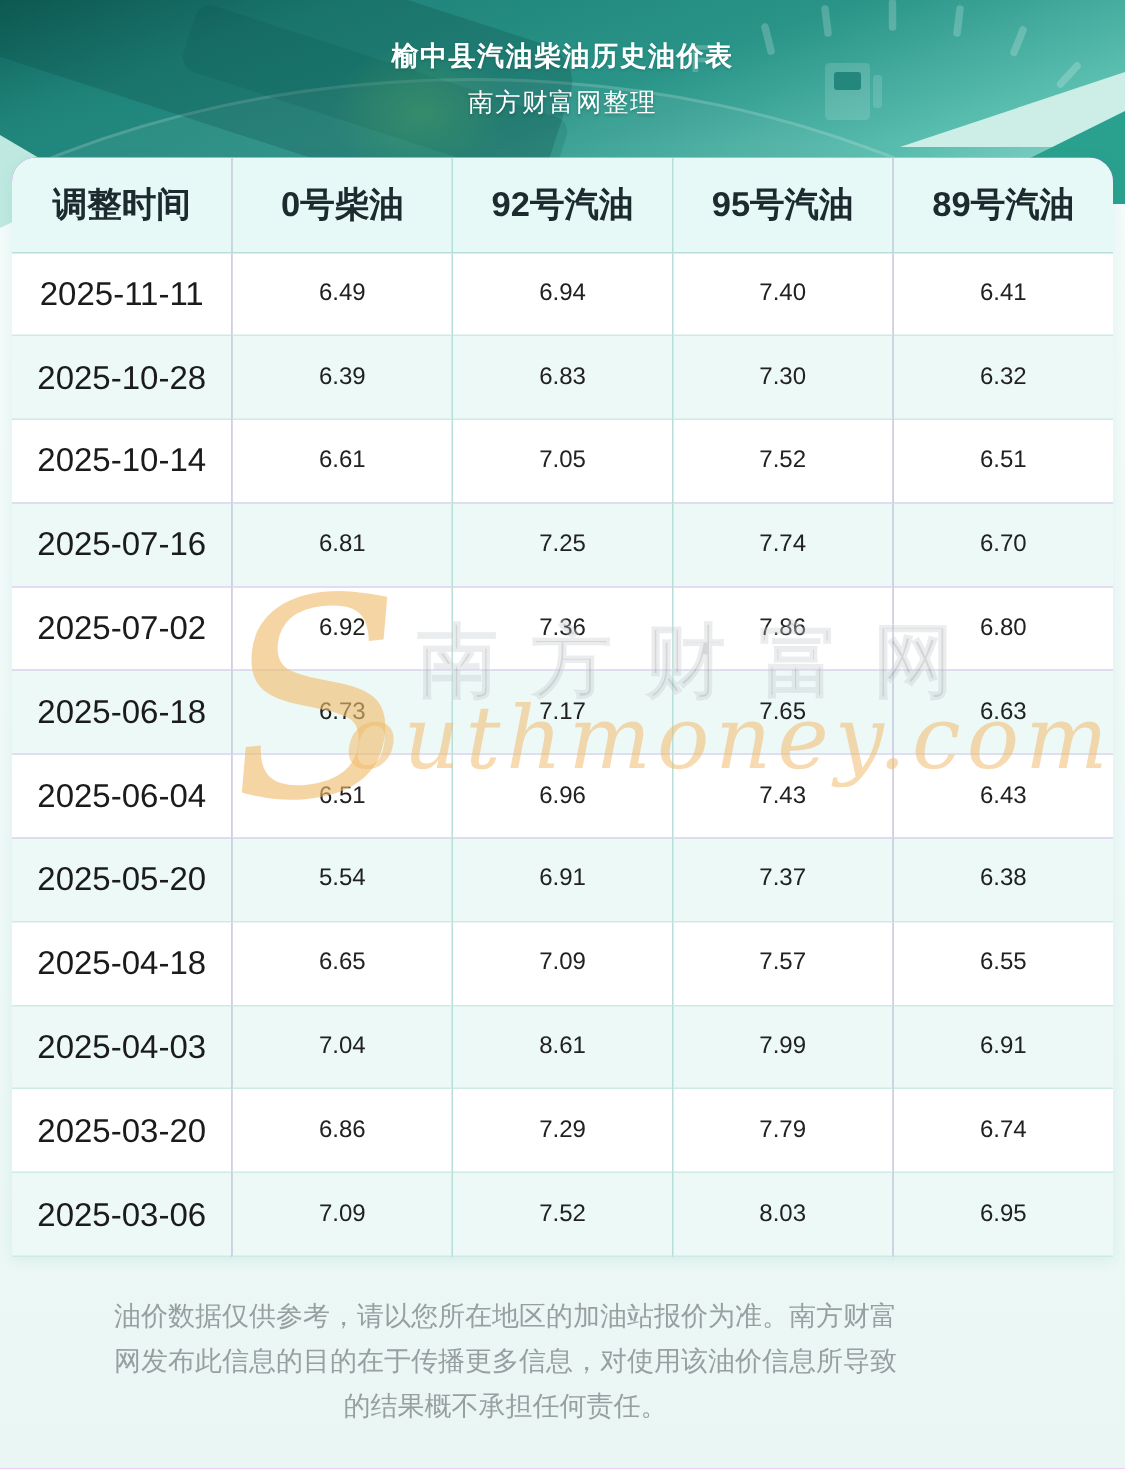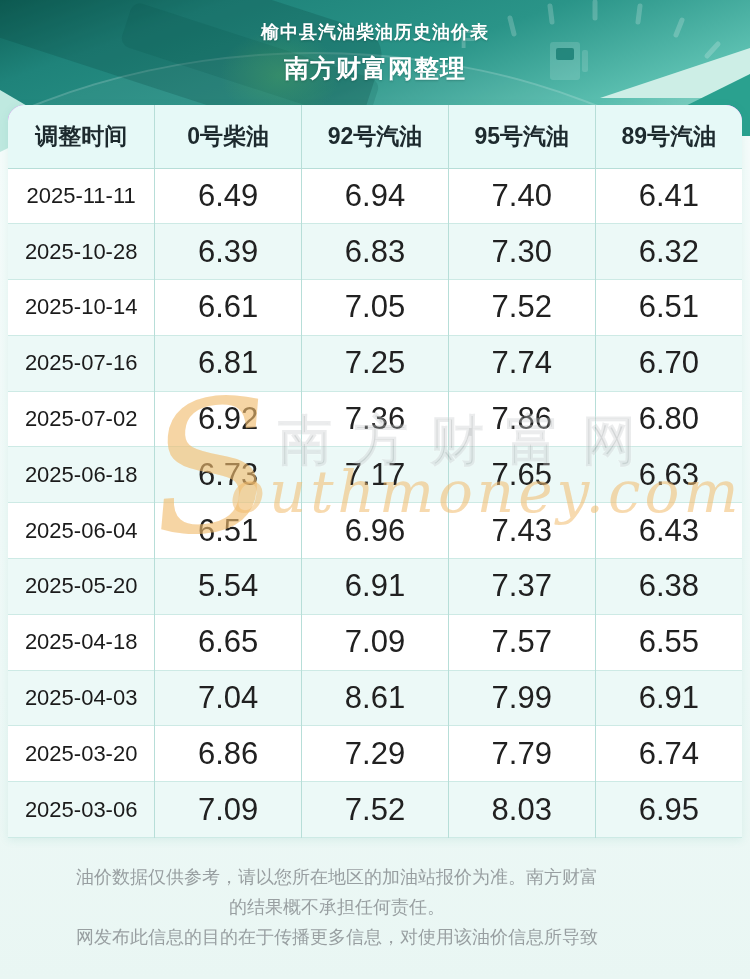--- a/index.html
+++ b/index.html
@@ -36,21 +36,21 @@
     position:absolute;left:220px;top:30px;width:120px;height:90px;border-radius:50%;
     background:radial-gradient(closest-side,rgba(86,175,96,0.35),rgba(86,175,96,0));
   }
   .gauge-svg{position:absolute;right:0;top:0;}
   .banner-titles{
     position:absolute;left:0;top:0;width:100%;height:100%;
     display:flex;flex-direction:column;align-items:center;justify-content:center;gap:8px;
     color:#fff;text-shadow:0 1px 2px rgba(0,40,36,0.25);
   }
   .banner-title{font-size:18px;font-weight:600;letter-spacing:1px;}
-  .banner-subtitle{font-size:25px;font-weight:700;letter-spacing:1px;}
+  .banner-subtitle{font-size:17px;font-weight:400;letter-spacing:1px;}
 
   
   .deco{position:absolute;z-index:2;}
   .deco-right-mint{right:0;top:48px;width:150px;height:50px;background:#cdeee6;
     clip-path:polygon(100% 0,0 100%,100% 100%);}
   .deco-right-teal{right:0;top:74px;width:125px;height:62px;background:#2aa18f;
     clip-path:polygon(0 100%,100% 0,100% 100%);}
   .deco-left-mint{left:0;top:90px;width:58px;height:62px;background:#bfe9e0;
     clip-path:polygon(0 0,100% 55%,0 100%);}
 
@@ -61,21 +61,21 @@
     box-shadow:0 2px 10px rgba(31,143,130,0.10);
   }
   table{width:100%;border-collapse:collapse;table-layout:fixed;}
   th,td{text-align:center;vertical-align:middle;
     border-right:1px solid var(--line);}
   th:last-child,td:last-child{border-right:none;}
   thead tr{height:63px;background:var(--head-bg);}
   thead th{font-size:23px;font-weight:600;color:var(--ink);border-bottom:1px solid var(--line);}
   tbody tr{height:55.8px;background:#ffffff;border-bottom:1px solid var(--line-soft);}
   tbody tr:nth-child(even){background:var(--stripe);}
-  tbody td{font-size:31px;color:#212121;}
+  tbody td{font-size:16px;color:#212121;}
   tbody td:first-child{font-size:22px;color:#1b1b1b;}
 
   
   .watermark{position:absolute;left:0;top:0;width:750px;height:979px;z-index:6;pointer-events:none;}
   .wm-s{
     position:absolute;left:150px;top:378px;font-family:"DejaVu Serif","Liberation Serif",serif;
     font-style:italic;font-size:180px;line-height:1;color:var(--wm-orange);opacity:0.62;
     transform:rotate(-6deg);
   }
   .wm-cn{
@@ -230,15 +230,15 @@
 </div>
 
 <div class="watermark">
   <span class="wm-s">S</span>
   <span class="wm-cn">南方财富网</span>
   <span class="wm-en">outhmoney.com</span>
 </div>
 
 <div class="footer">
   <div>油价数据仅供参考，请以您所在地区的加油站报价为准。南方财富</div>
+  <div>网发布此信息的目的在于传播更多信息，对使用该油价信息所导致</div>
   <div>的结果概不承担任何责任。</div>
-  <div>网发布此信息的目的在于传播更多信息，对使用该油价信息所导致</div>
 </div>
 
 </body></html>

